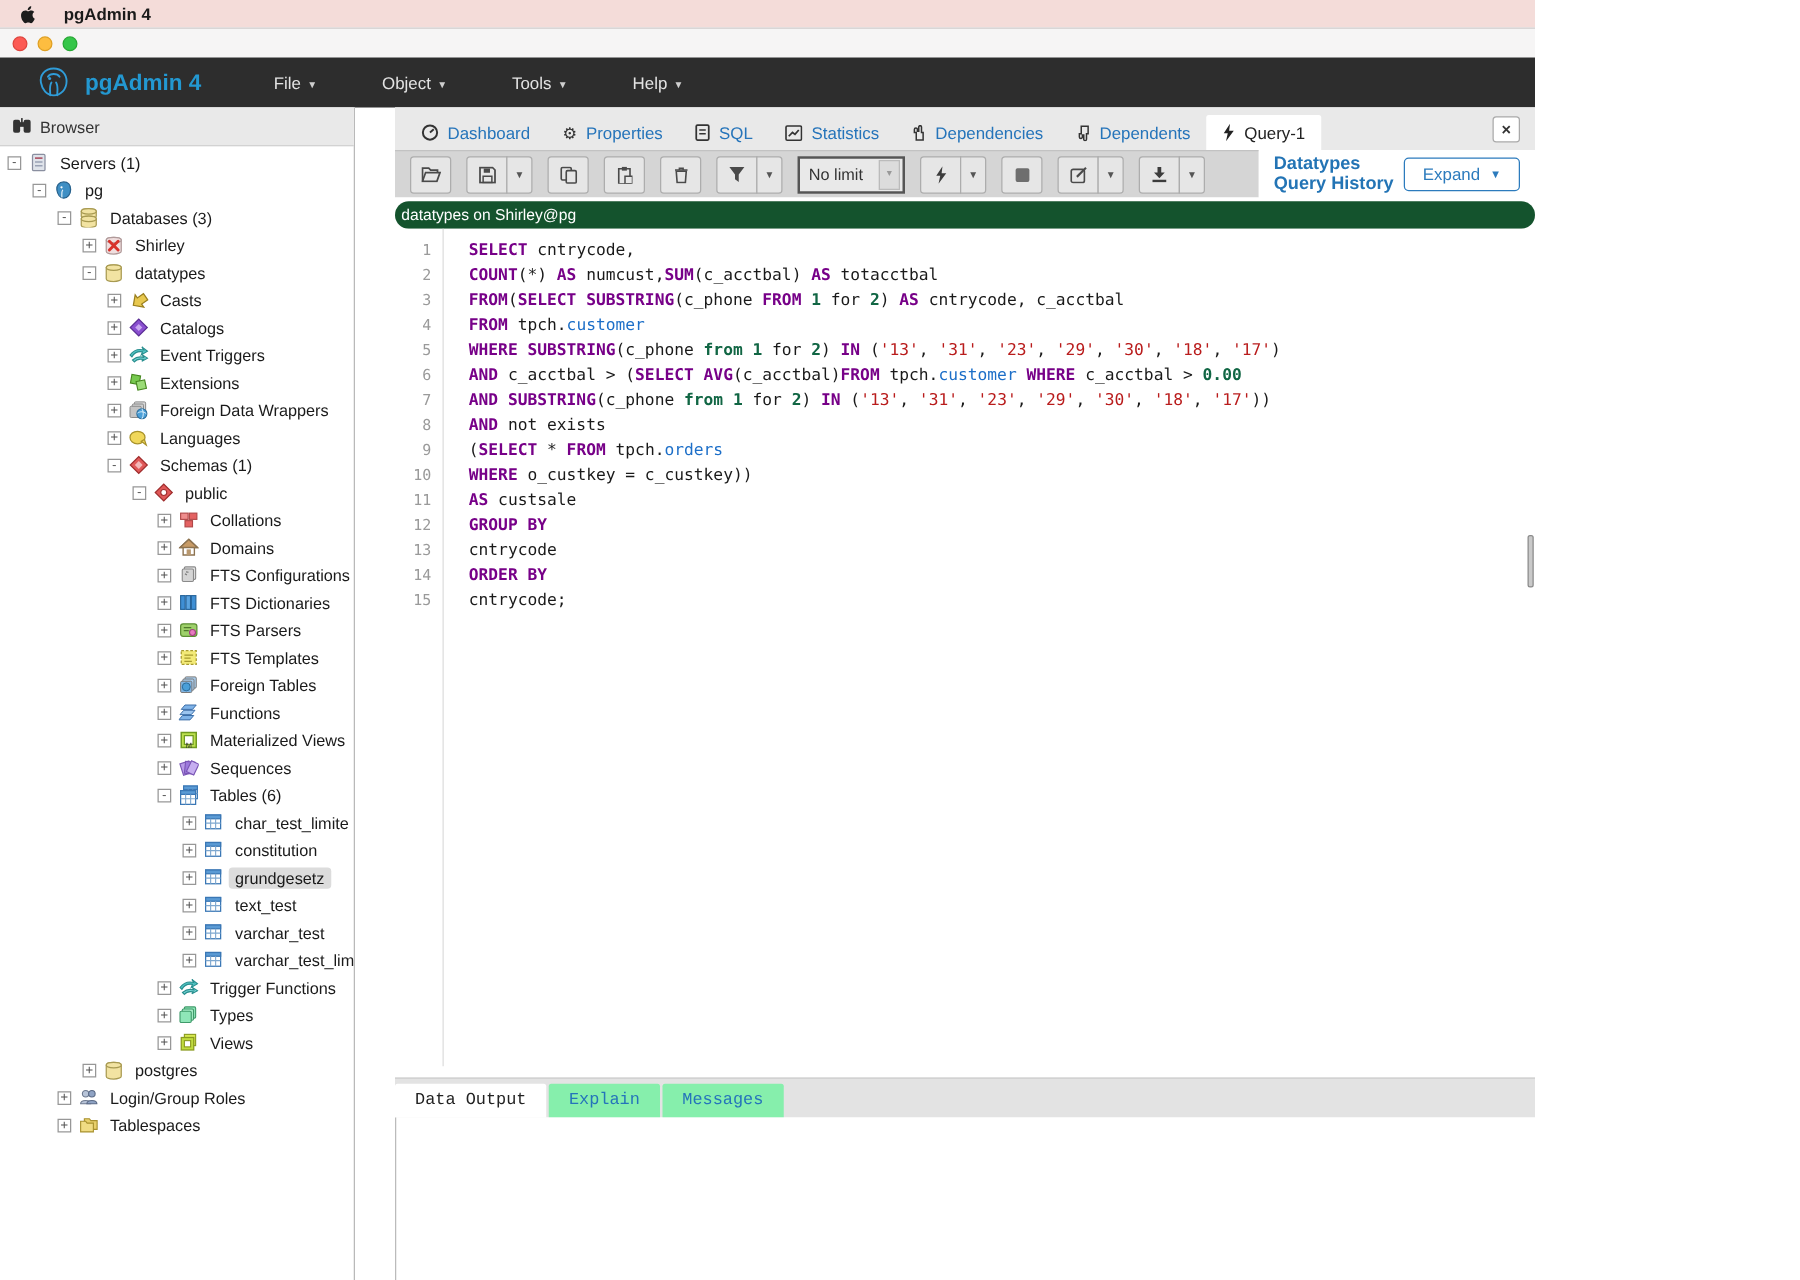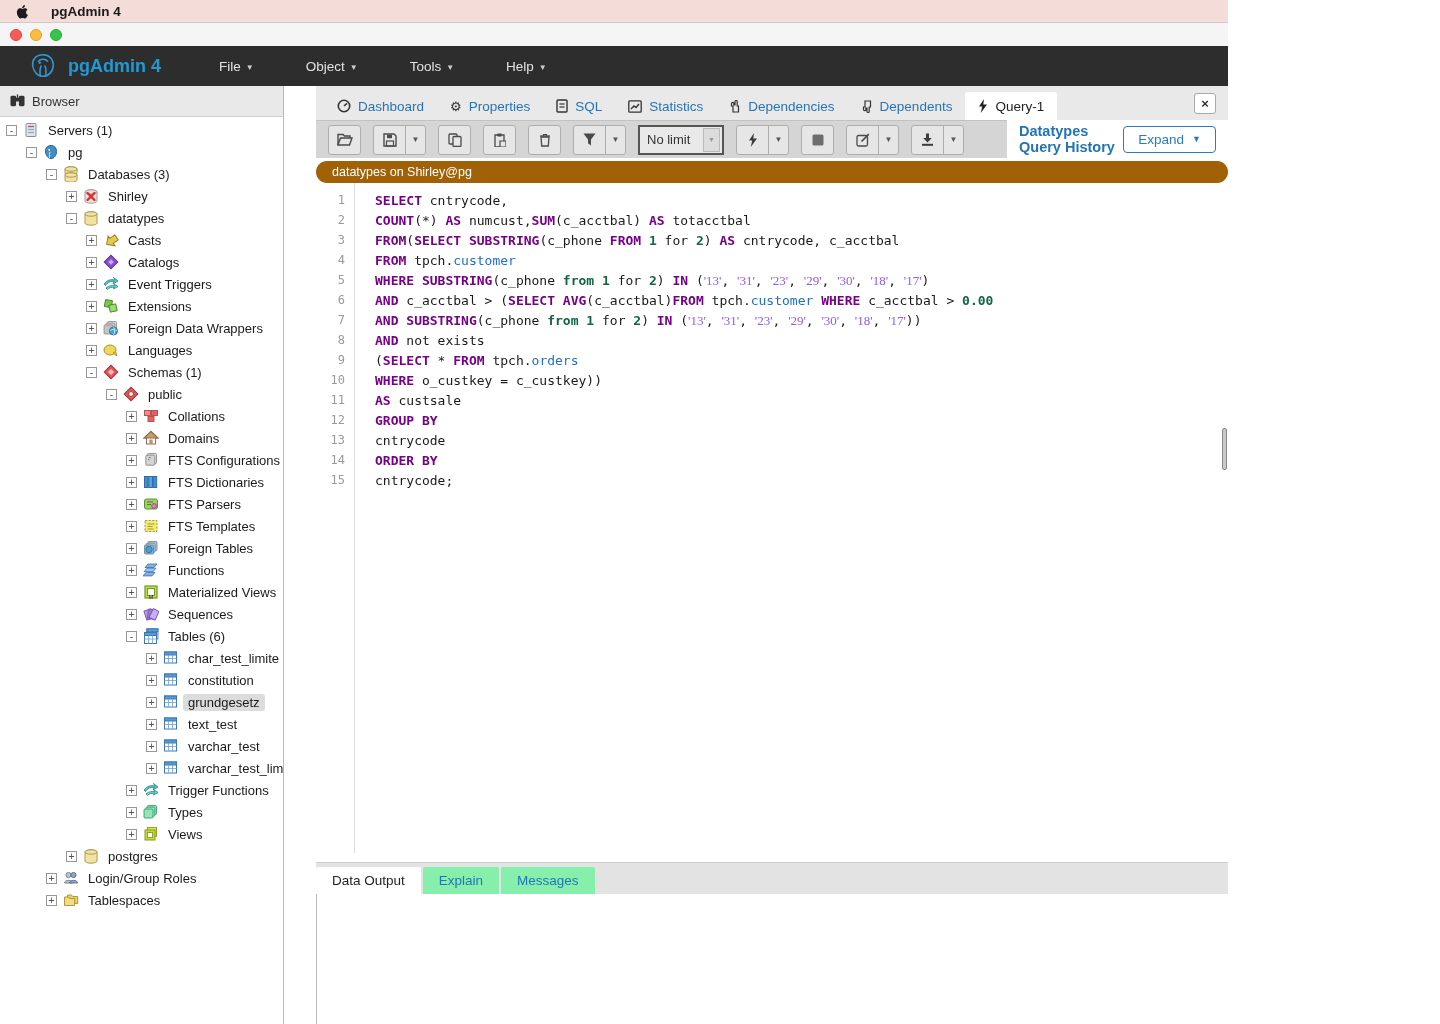--- a/index.html
+++ b/index.html
@@ -67,39 +67,39 @@
   .history { flex:1; background:#fff; display:flex; align-items:center; padding:0 12px 0 12px; }
   .history .title { font-size:14.5px; font-weight:bold; color:#2374b5; }
   .history .spacer { flex:1; }
   .expand-btn { height:27px; padding:12px 14px; border:1px solid #2c7bbd; border-radius:4px; background:#fff;
                 color:#2c7bbd; font-size:13.5px; display:flex; align-items:center; }
   .expand-btn .chev { font-size:9px; margin-left:8px; }
 
   .gapline { height:3px; background:#fff; }
 
   
-  .connbar { height:22px; background:#a16207; color:#fff; font-size:12.5px; display:flex; align-items:center; padding-left:16px;border-radius:11px; }
+  .connbar { height:22px; background:#14532d; color:#fff; font-size:12.5px; display:flex; align-items:center; padding-left:5px;border-radius:11px; }
 
   
   .editor { height:670px; display:flex; position:relative; background:#fff; }
   .gutter { width:39px; border-right:1px solid #ddd; padding-top:10px; }
   .gutter .ln { height:20px; font-family:"DejaVu Sans Mono",monospace; font-size:12px; color:#9a9a9a;
                 text-align:right; padding-right:9px; }
   .code { flex:1; padding:10px 0 0 20px; font-family:"DejaVu Sans Mono",monospace; font-size:13px; }
   .cline { height:20px; white-space:pre; }
   .tk-k { color:#770088; font-weight:bold; }
   .tk-n { color:#116644; font-weight:bold; }
-  .tk-s { color:#8b5cf6;font-family:Liberation Serif, serif; }
+  .tk-s { color:#b91c1c; }
   .tk-b { color:#1d6fc8; }
   .tk-p { color:#1a1a1a; }
   .vscroll { position:absolute; right:1px; top:245px; width:5px; height:42px; background:#c9c9c9; border:1px solid #8a8a8a; border-radius:2px; }
 
   
   .splitter { height:9px; background:#fff; }
-  .bottom-tabs { height:32px; background:#e3e3e3; border-top:1px solid #cdcdcd; display:flex; align-items:flex-end; padding-left:0; }
+  .bottom-tabs { height:32px; background:#e3e3e3; border-top:1px solid #cdcdcd; display:flex; align-items:flex-end; padding-left:0;font-family:Liberation Mono, monospace; }
   .btab { height:27px; display:flex; align-items:center; padding:0 16px; font-size:13.5px; color:#2574ba; background:#86efac; border-radius:2px 2px 0 0; margin-right:2px; }
   .btab.active { background:#fff; color:#222; }
   .output { flex:1; background:#fff; border-left:1px solid #bbb; }
 </style>
 </head>
 <body>
 
 <div class="screen">
 
   <div class="menubar">

